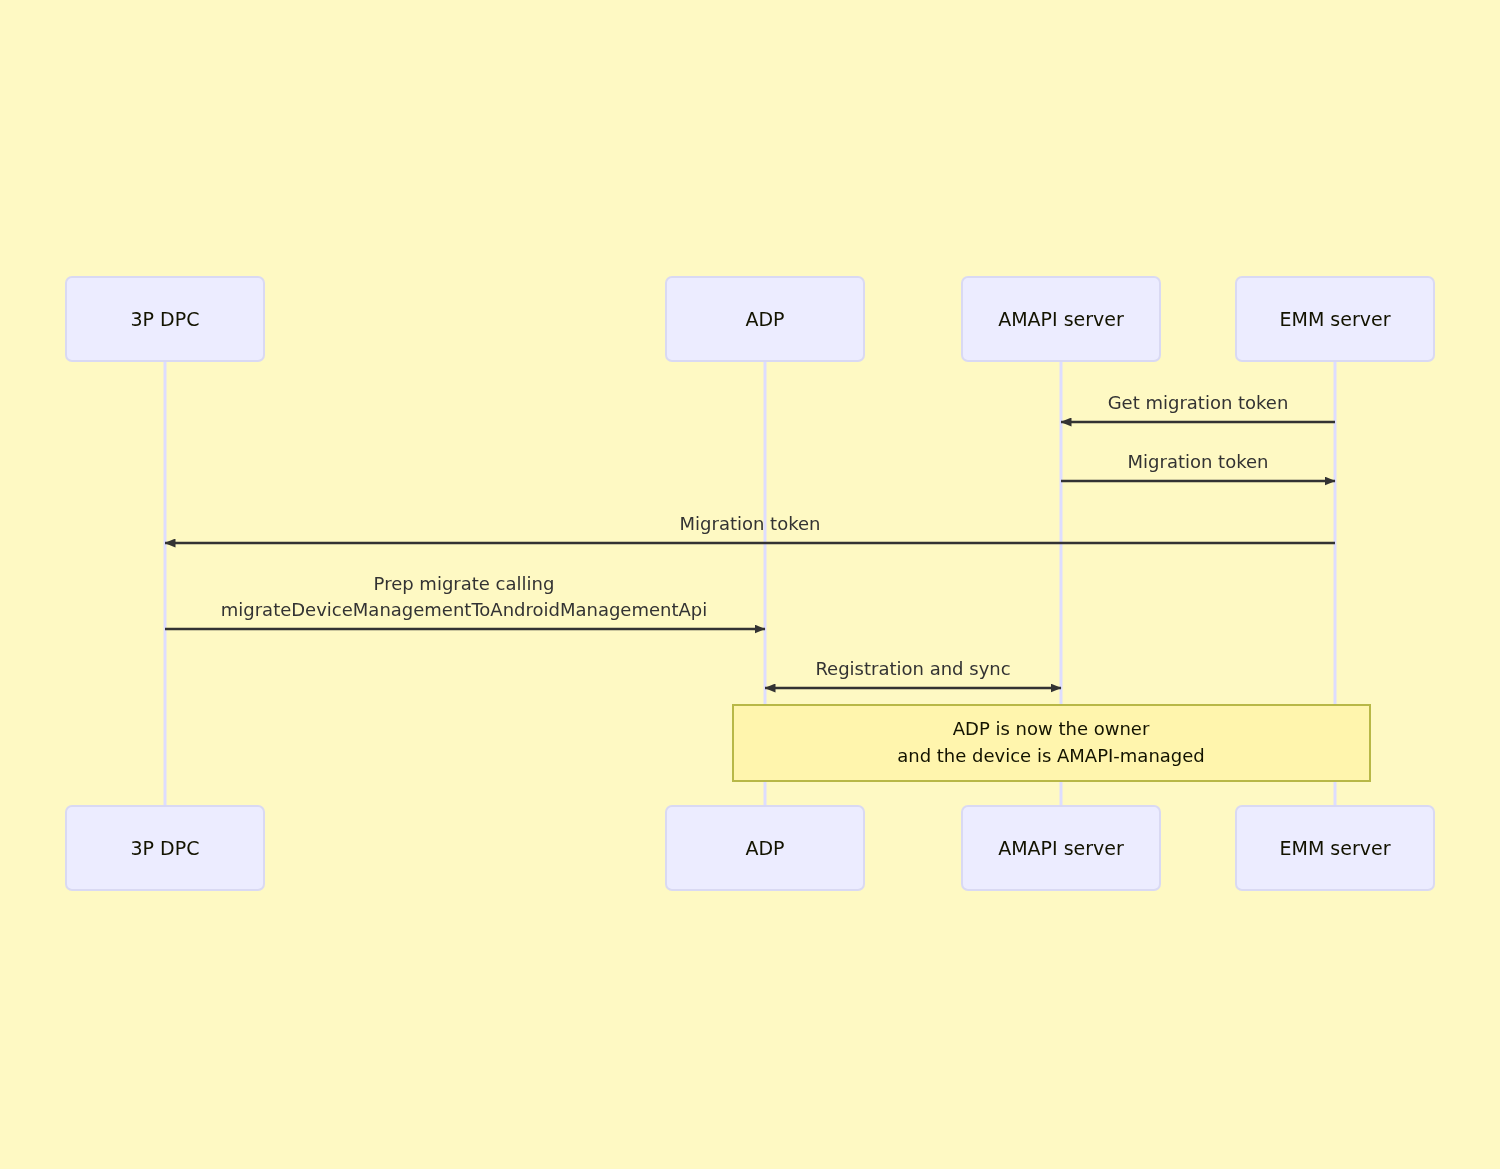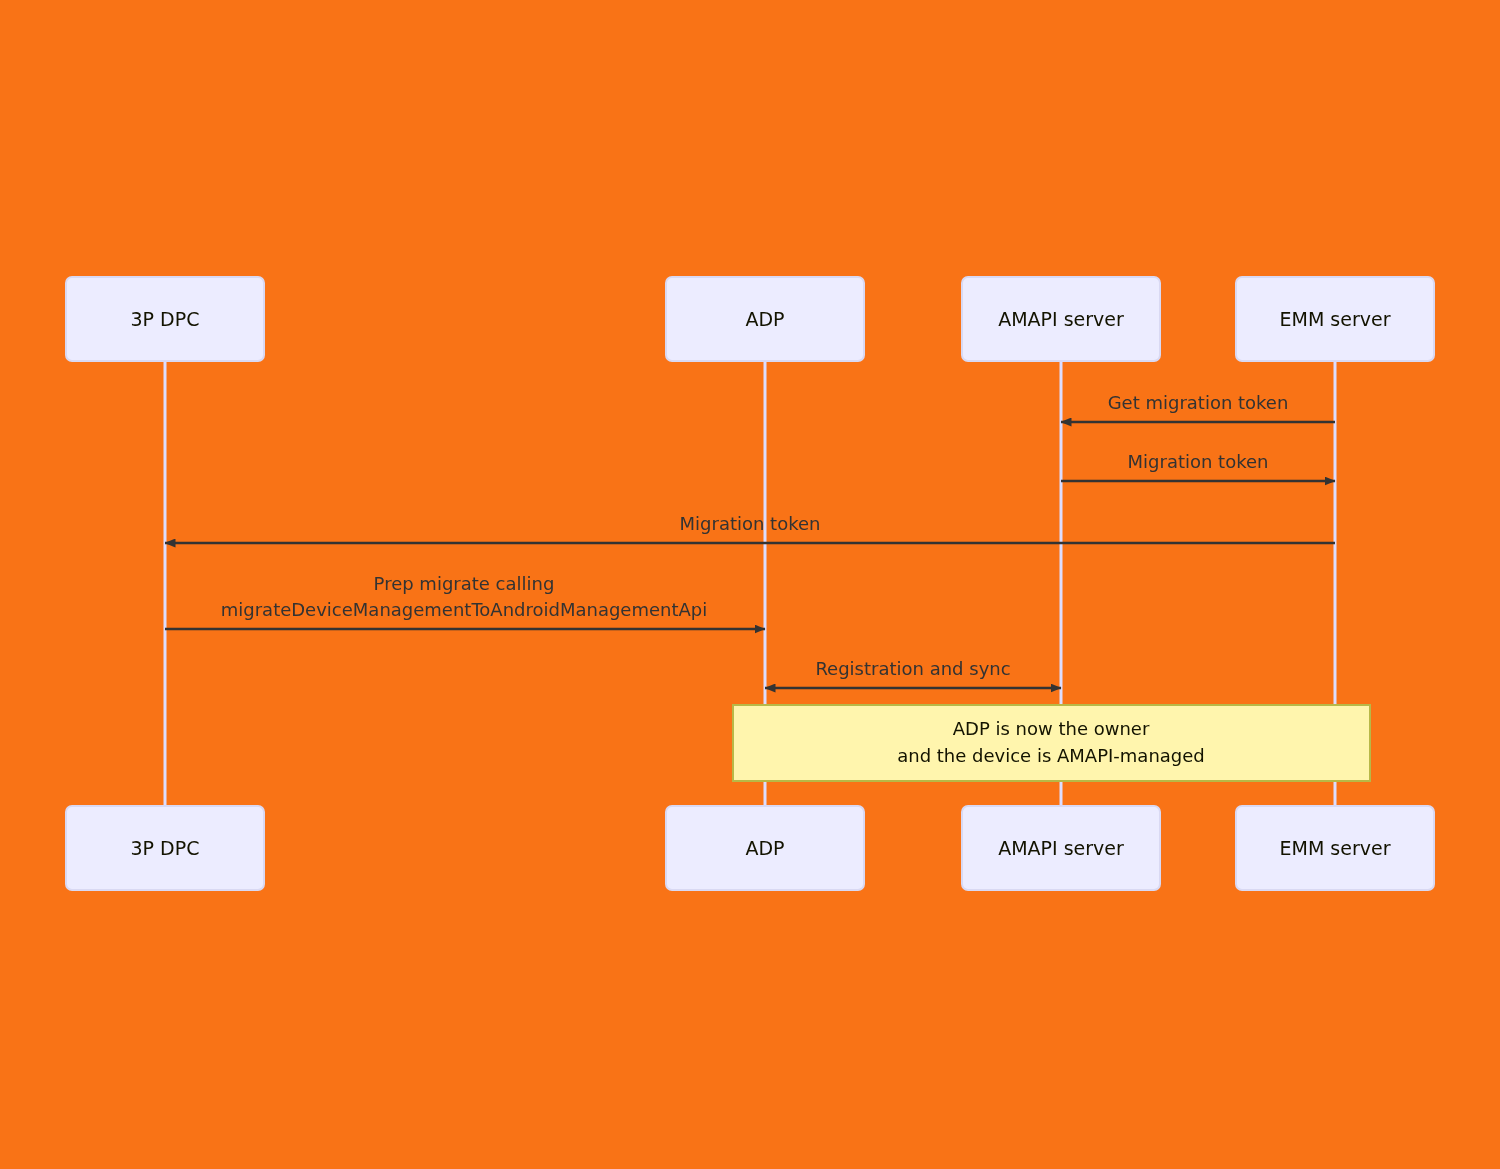--- a/index.html
+++ b/index.html
@@ -11,21 +11,21 @@
   body {
     width: 1500px;
     height: 1169px;
     font-family: "DejaVu Sans", sans-serif;
     overflow: hidden;
   }
   #diagram-root {
     position: relative;
     width: 1500px;
     height: 1169px;
-    background: #f97316;
+    background: #fef9c3;
     text-align: right;
   }
   svg.diagram-canvas {
     position: absolute;
     top: 0;
     left: 0;
     width: 1500px;
     height: 1169px;
     display: block;
   }

